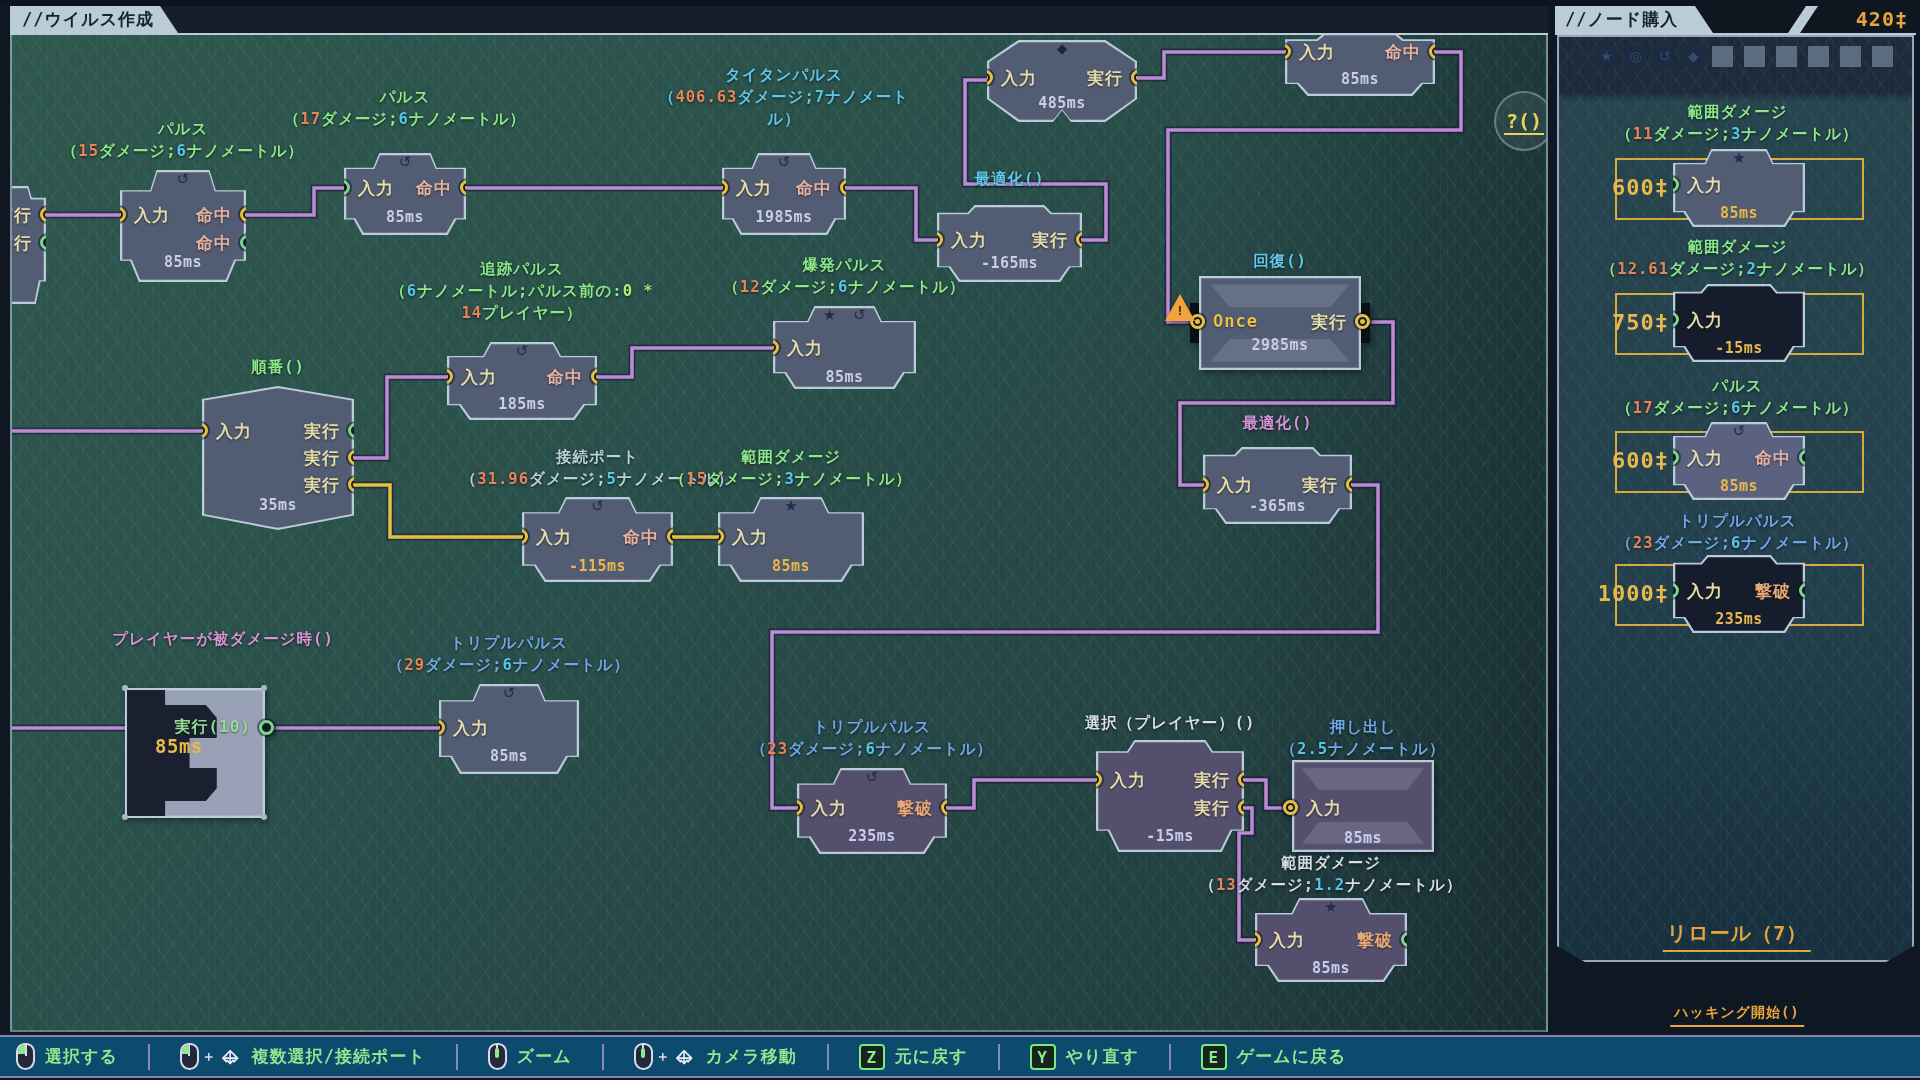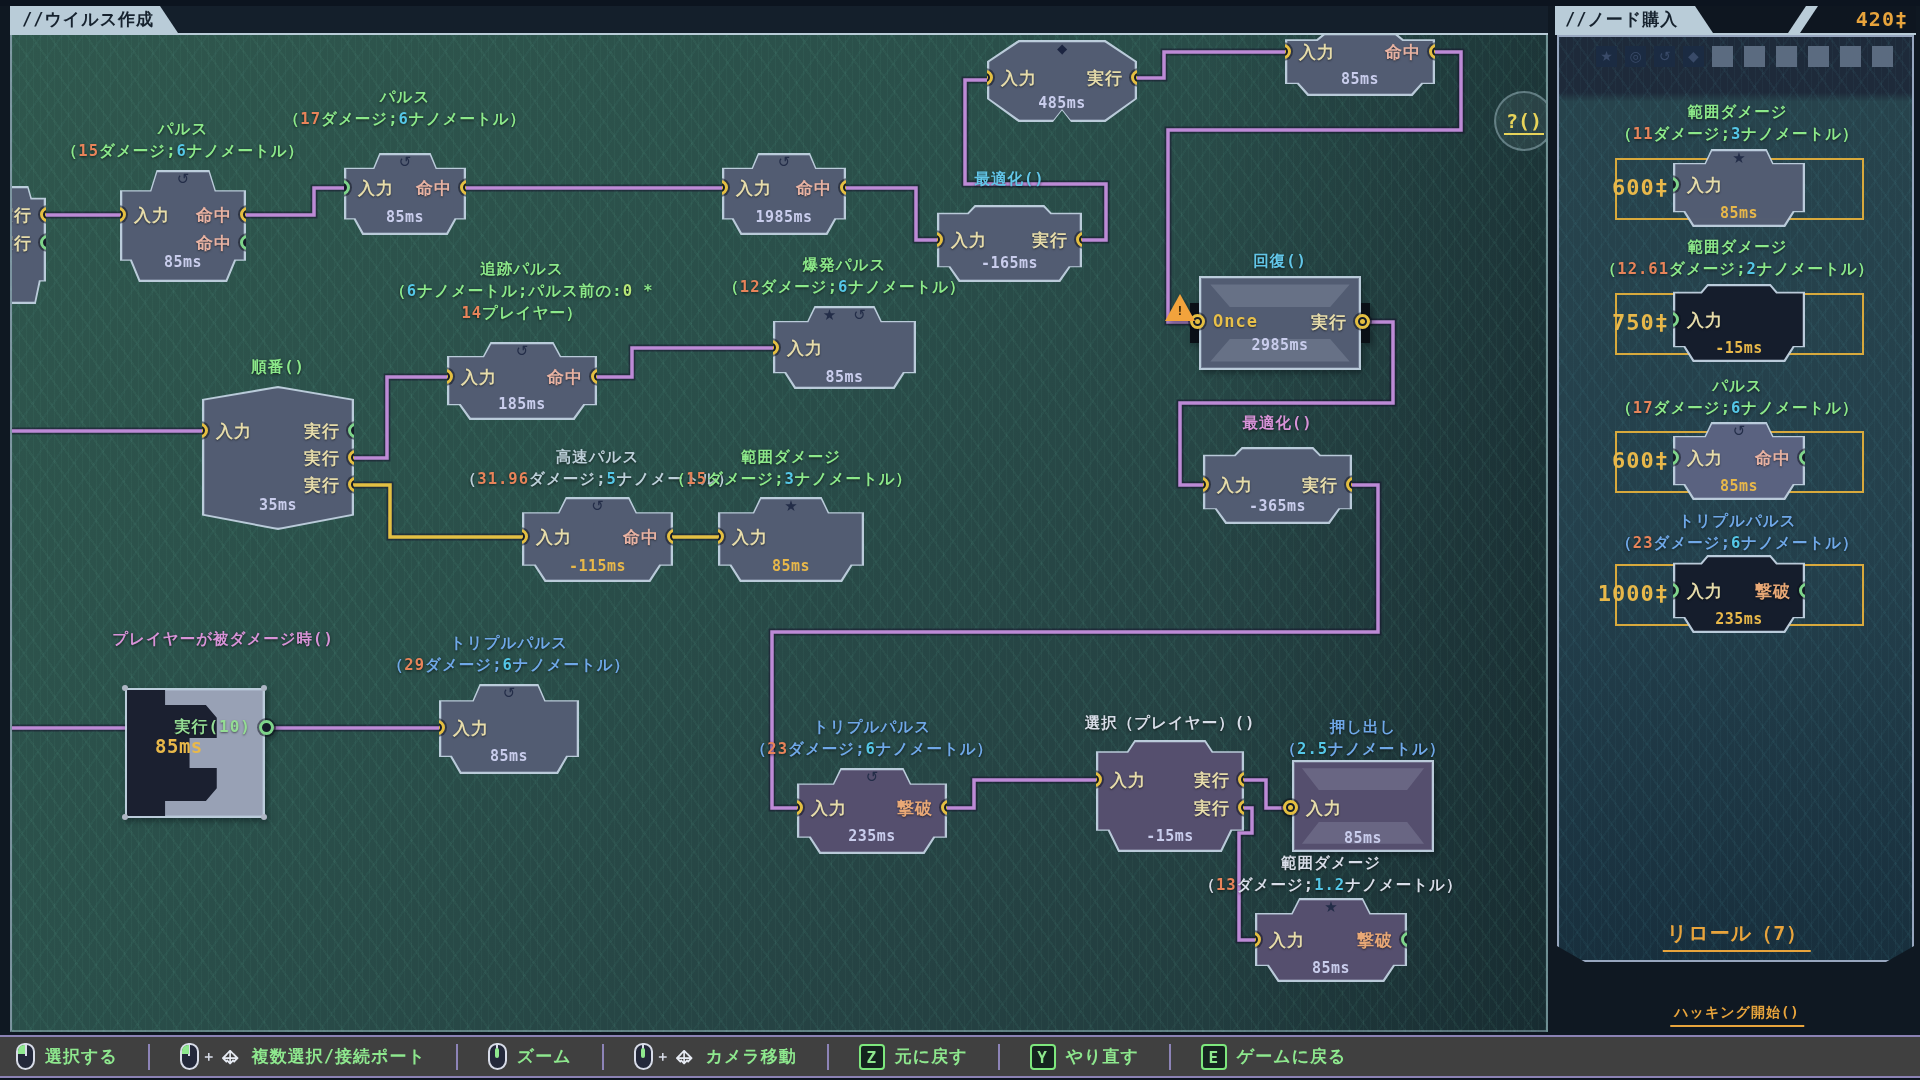--- a/index.html
+++ b/index.html
@@ -115,21 +115,21 @@
   .card-label{position:absolute;left:50%;transform:translateX(-50%);text-align:center;
     font-size:15.5px;font-weight:bold;letter-spacing:1px;white-space:nowrap;text-shadow:0 1px 3px rgba(0,0,0,.6);z-index:3;}
   .bracket{position:absolute;border:2px solid #d8a93c;z-index:1;}
   .price{position:absolute;width:86px;text-align:right;color:#e8b84a;font-size:22px;font-weight:bold;z-index:3;letter-spacing:1px;}
   #reroll{position:absolute;left:1737px;top:920px;transform:translateX(-50%);color:#e8a43c;
     font-size:20px;font-weight:bold;border-bottom:2px solid #e8a43c;padding:0 4px 3px;letter-spacing:1px;white-space:nowrap;z-index:5;}
   #hack-start{position:absolute;left:1737px;top:1004px;transform:translateX(-50%);color:#e8a43c;
     font-size:14px;font-weight:bold;border-bottom:2px solid #e8a43c;padding:0 4px 3px;letter-spacing:1px;white-space:nowrap;}
 
   
-  #toolbar{position:absolute;left:0;top:1035px;width:1920px;height:43px;background:#404040;
+  #toolbar{position:absolute;left:0;top:1035px;width:1920px;height:43px;background:#0c4a6e;
     border-top:2px solid #8b82b4;border-bottom:2px solid #8b82b4;
     display:flex;align-items:center;padding-left:16px;}
   #bottomstrip{position:absolute;left:0;top:1078px;width:1920px;height:2px;background:#0c141f;}
   .tb-item{display:flex;align-items:center;color:#8ee88e;font-size:17px;font-weight:bold;letter-spacing:1px;margin-right:30px;}
   .tb-sep{width:2px;height:26px;background:#8d84b8;margin-right:30px;}
   .tb-label{margin-left:10px;}
   .mouse{position:relative;width:19px;height:27px;border:2px solid #d8dce8;border-radius:9px 9px 10px 10px;background:#23283a;flex:none;}
   .mouse::before{content:"";position:absolute;left:50%;top:0;height:11px;width:2px;background:#d8dce8;transform:translateX(-1px);}
   .m-left::after{content:"";position:absolute;left:0;top:0;width:45%;height:40%;background:#8ee88e;border-radius:6px 0 0 0;}
   .m-wheel::after{content:"";position:absolute;left:50%;top:3px;width:4px;height:10px;background:#8ee88e;transform:translateX(-2px);border-radius:2px;z-index:2;}
@@ -232,20 +232,25 @@
       <div class="nbody shape-std"></div>
       <div class="nicon" style="left: calc(50% + 0px);">↺</div>
       <div class="nms" style="top: 55px;">85ms</div>
       <div class="pring ring-g" style="top: 27px; left: -9px;"></div>
       <div class="plabel pl-in" style="top: 24px; left: 14px;">入力</div>
       <div class="pring ring-y" style="top: 27px; right: -9px;">
         <div class="pdot"></div>
       </div>
       <div class="plabel pl-hit" style="top: 24px; right: 14px;">命中</div>
     </div>
+    <div class="nlabel c-cyan" style="top: 29px; left: 772px; transform: translateX(-50%);">
+      <div class="nline"><span>タイタンパルス</span></div>
+      <div class="nline"><span>（</span><span class="s-num">406.63</span><span>ダメージ;</span><span class="s-nano">7</span><span>ナノメート</span></div>
+      <div class="nline"><span>ル）</span></div>
+    </div>
     <div class="nborder shape-std" style="left: 710px; top: 118px; width: 124px; height: 82px;">
       <div class="nbody shape-std"></div>
       <div class="nicon" style="left: calc(50% + 0px);">↺</div>
       <div class="nms" style="top: 55px;">1985ms</div>
       <div class="pring ring-y" style="top: 27px; left: -9px;">
         <div class="pdot"></div>
       </div>
       <div class="plabel pl-in" style="top: 24px; left: 14px;">入力</div>
       <div class="pring ring-y" style="top: 27px; right: -9px;">
         <div class="pdot"></div>
@@ -374,21 +379,21 @@
       <div class="nbody shape-std"></div>
       <div class="nicon" style="left: calc(50% - 15px);">★</div>
       <div class="nicon" style="left: calc(50% + 15px);">↺</div>
       <div class="nms" style="top: 62px;">85ms</div>
       <div class="pring ring-y" style="top: 34px; left: -9px;">
         <div class="pdot"></div>
       </div>
       <div class="plabel pl-in" style="top: 31px; left: 14px;">入力</div>
     </div>
     <div class="nlabel c-pale" style="top: 411px; left: 585.5px; transform: translateX(-50%);">
-      <div class="nline"><span>高速パルス</span></div>
+      <div class="nline"><span>接続ポート</span></div>
       <div class="nline"><span>（</span><span class="s-num">31.96</span><span>ダメージ;</span><span class="s-nano">5</span><span>ナノメートル）</span></div>
     </div>
     <div class="nborder shape-std" style="left: 510px; top: 462px; width: 151px; height: 85px;">
       <div class="nbody shape-std"></div>
       <div class="nicon" style="left: calc(50% + 0px);">↺</div>
       <div class="nms ms-gold" style="top: 60px;">-115ms</div>
       <div class="pring ring-y" style="top: 32px; left: -9px;">
         <div class="pdot"></div>
       </div>
       <div class="plabel pl-in" style="top: 29px; left: 14px;">入力</div>

